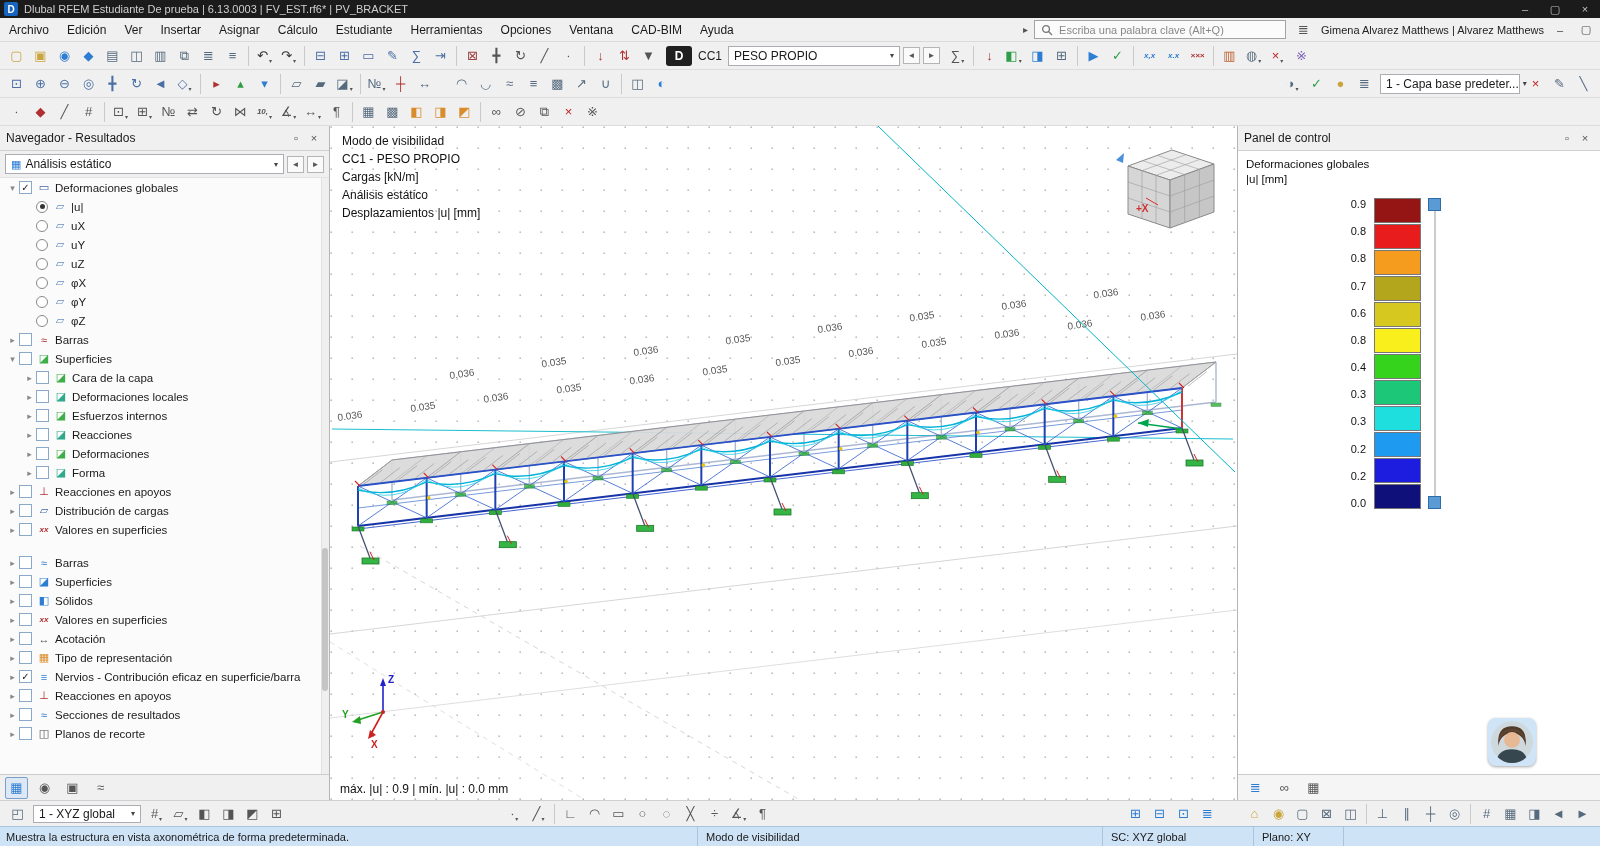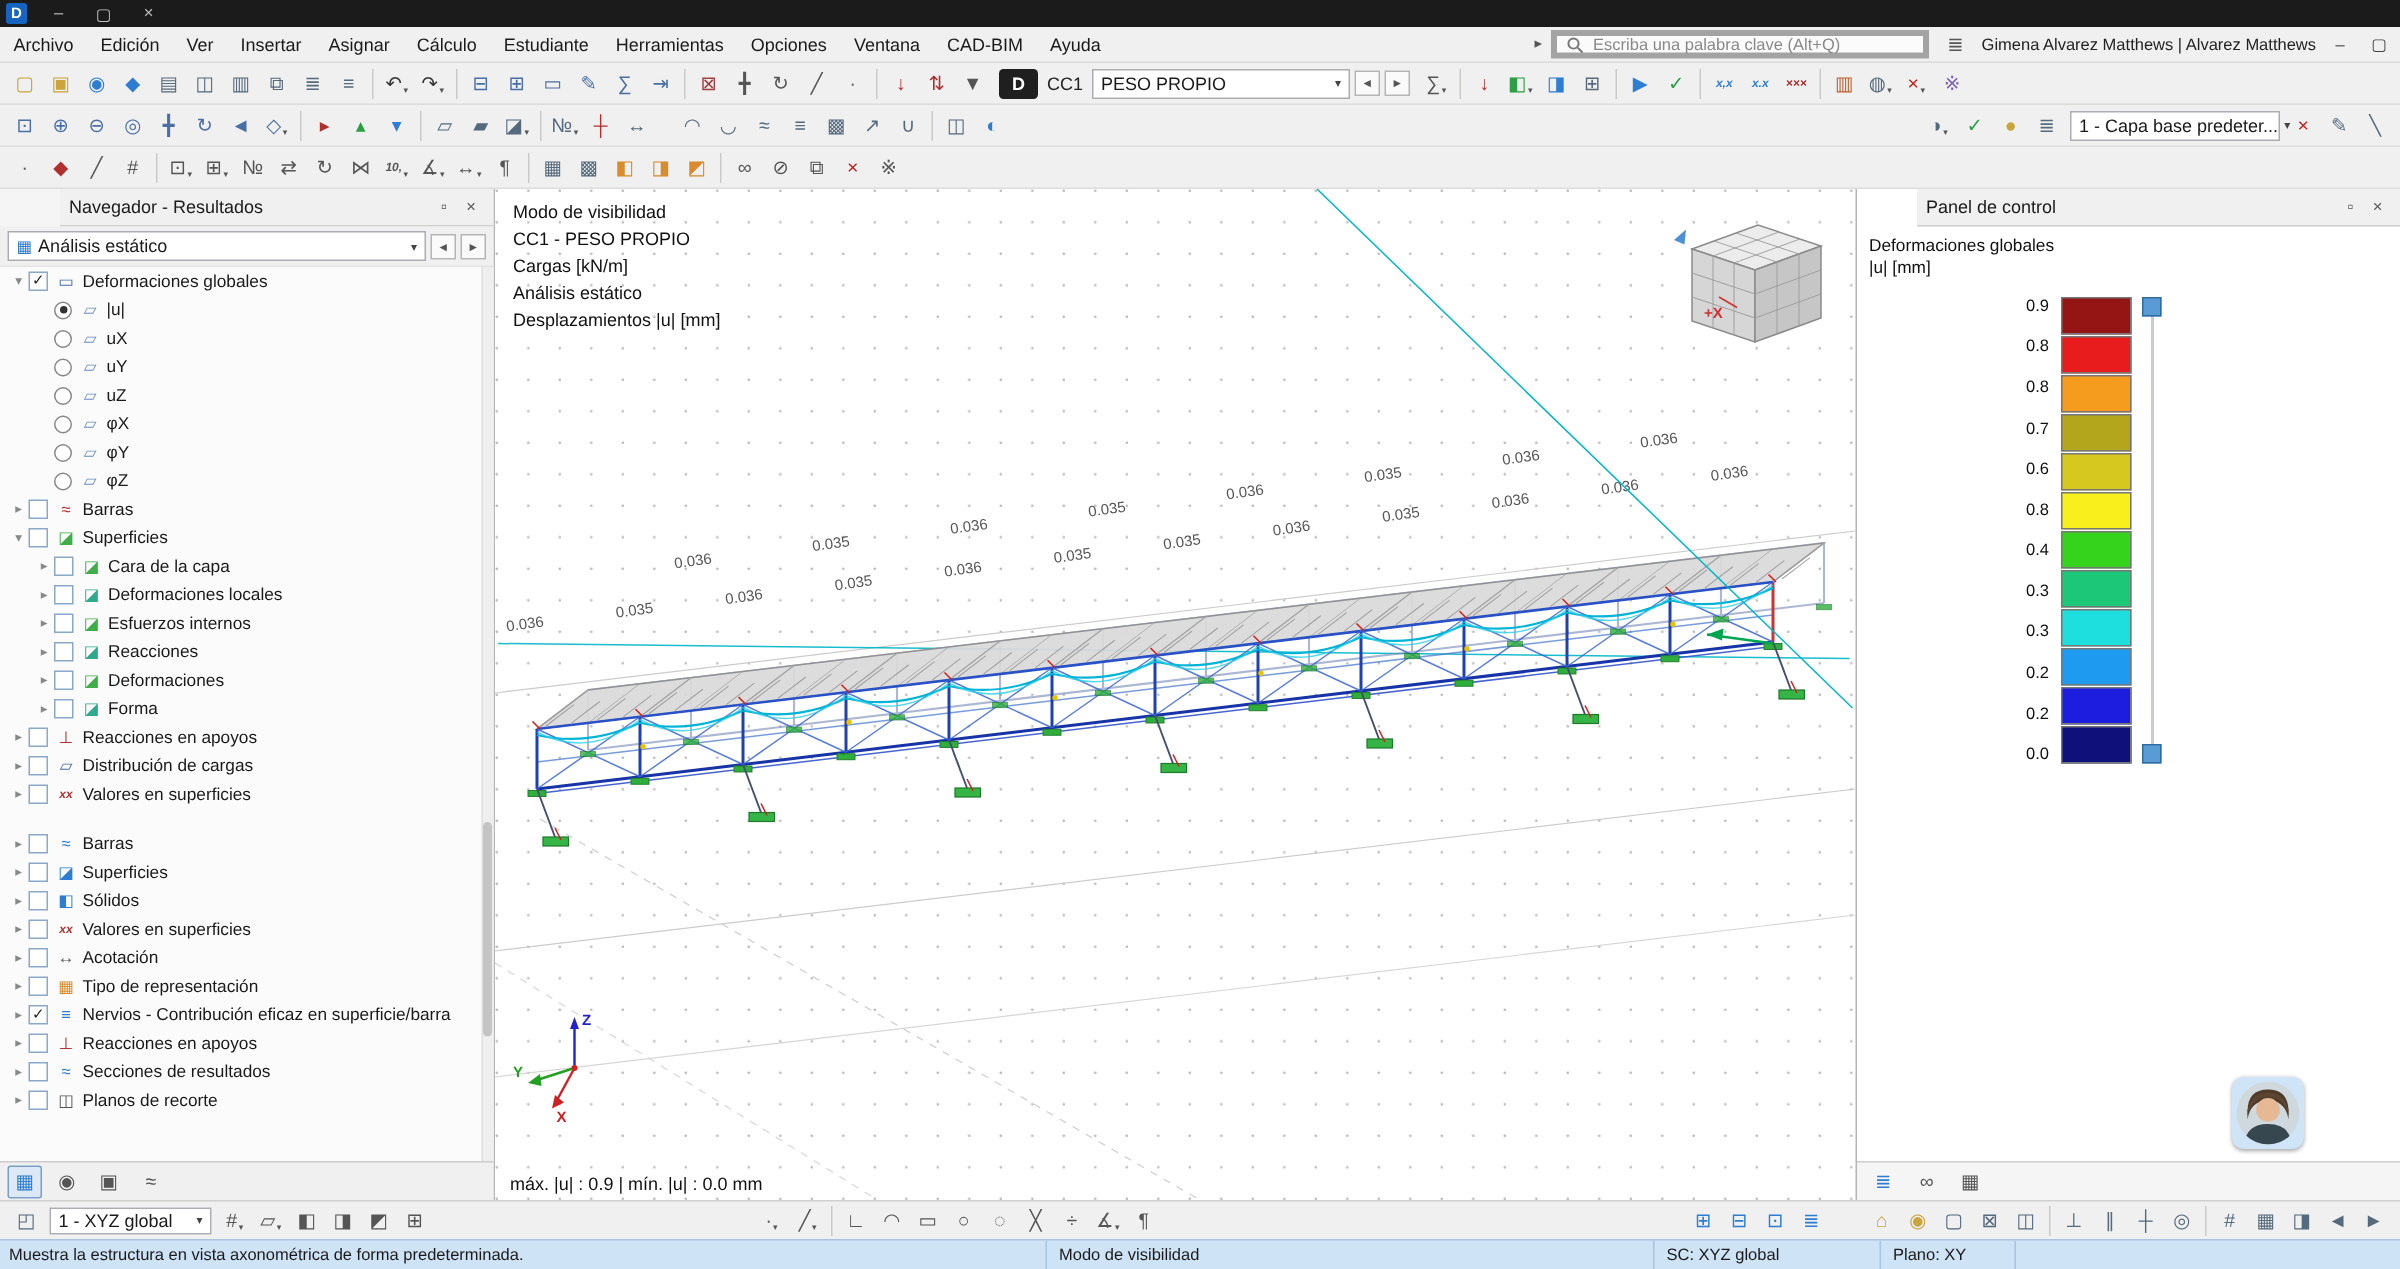--- a/index.html
+++ b/index.html
@@ -13,21 +13,21 @@
   .title-text{flex:1;white-space:nowrap;overflow:hidden;}
   .win-ctrls{display:flex;}
   .wbtn{width:30px;text-align:center;color:#c0c0c0;font-size:11px;cursor:default;}
   .wbtn.dark{color:#444;width:20px;}
   
   .menubar{height:24px;background:#f0f0f0;border-bottom:1px solid #dadada;display:flex;align-items:center;font-size:12px;flex:0 0 auto;}
   .menu-items{display:flex;}
   .menu-item{padding:3px 9px;color:#1a1a1a;white-space:nowrap;}
   .menu-right{margin-left:auto;display:flex;align-items:center;gap:6px;padding-right:4px;}
   .mr-arrow{color:#555;font-size:10px;}
-  .searchbox{width:252px;height:19px;background:#fbfbfb;border:4px solid #a3a3a3;display:flex;align-items:center;padding:0 6px;gap:6px;}
+  .searchbox{width:252px;height:19px;background:#fbfbfb;border:1px solid #a3a3a3;display:flex;align-items:center;padding:0 6px;gap:6px;}
   .search-ph{color:#888;font-size:11px;white-space:nowrap;}
   .user-label{font-size:11px;color:#222;white-space:nowrap;}
   
   .toolbar{height:28px;background:#f0f0f0;border-bottom:1px solid #dcdcdc;display:flex;align-items:center;padding:0 5px;flex:0 0 auto;}
   .tb-group{display:flex;align-items:center;gap:1px;}
   .tb-icon{width:23px;height:22px;display:inline-flex;align-items:center;justify-content:center;font-size:13px;border-radius:2px;}
   .tb-icon .dd{font-size:6px;color:#555;margin-left:1px;align-self:flex-end;padding-bottom:3px;}
   .tb-txt span:first-child{font-size:8px;font-weight:bold;font-style:italic;}
   .tb-sep{width:1px;height:20px;background:#c9c9c9;margin:0 3px;flex:0 0 auto;}
   .spacer{flex:1;}
@@ -35,21 +35,21 @@
   .combo-arrow{font-size:8px;color:#444;margin-left:auto;}
   .combo-ic{font-size:11px;color:#2d7dd2;}
   .lc-group{display:flex;align-items:center;gap:3px;margin:0 6px;}
   .lc-d{background:#1f1f1f;color:#fff;border-radius:3px;width:26px;height:20px;display:inline-flex;align-items:center;justify-content:center;font-weight:bold;font-size:12px;}
   .lc-label{font-size:12px;color:#222;margin:0 3px;}
   .lc-combo{width:172px;}
   .layer-combo{width:140px;margin:0 4px;}
   .mini-btn{width:17px;height:17px;border:1px solid #b5b5b5;background:#fafafa;display:inline-flex;align-items:center;justify-content:center;font-size:8px;color:#555;}
   
   .main{flex:1;display:flex;min-height:0;}
-  .panel-header{height:25px;background:#f0f0f0;border-bottom:1px solid #d0d0d0;display:flex;align-items:center;padding:0 6px;font-size:12px;flex:0 0 auto;margin-left:40px;}
+  .panel-header{height:25px;background:#f0f0f0;border-bottom:1px solid #d0d0d0;display:flex;align-items:center;padding:0 6px;font-size:12px;flex:0 0 auto;}
   .ph-title{flex:1;color:#1a1a1a;}
   .ph-btn{width:18px;text-align:center;color:#555;font-size:11px;}
   
   .nav-panel{width:330px;background:#f5f5f5;border-right:1px solid #b5b5b5;display:flex;flex-direction:column;flex:0 0 auto;}
   .nav-combo-row{height:26px;display:flex;align-items:center;gap:3px;padding:0 5px;background:#f0f0f0;flex:0 0 auto;}
   .nav-combo{flex:1;}
   .tree-wrap{flex:1;position:relative;background:#fbfbfb;overflow:hidden;border-top:1px solid #e2e2e2;}
   .tree-row{height:19px;display:flex;align-items:center;padding-left:6px;font-size:11.5px;color:#1a1a1a;white-space:nowrap;}
   .expander{width:13px;color:#888;font-size:9px;text-align:center;flex:0 0 auto;}
   .cbox{width:13px;height:13px;border:1px solid #8aa8c8;background:#fff;margin-right:4px;font-size:10px;line-height:11px;text-align:center;color:#222;flex:0 0 auto;}
@@ -89,20 +89,21 @@
   .sb-seg{position:absolute;top:0;height:100%;display:flex;align-items:center;border-left:1px solid #aac4dd;padding-left:8px;white-space:nowrap;}
   .sb-hint{position:absolute;left:6px;top:0;height:100%;display:flex;align-items:center;white-space:nowrap;text-align:right;}
 </style>
 </head>
 <body>
 
 <div class="app">
 
   <div class="titlebar">
     <span class="logo">D</span>
+    <span class="title-text">Dlubal RFEM Estudiante De prueba | 6.13.0003 | FV_EST.rf6* | PV_BRACKET</span>
     <span class="win-ctrls">
       <span class="wbtn">–</span>
       <span class="wbtn">▢</span>
       <span class="wbtn">×</span>
     </span>
   </div>
 
   <div class="menubar">
     <div id="menu-items" class="menu-items">
         <span class="menu-item">Archivo</span>

